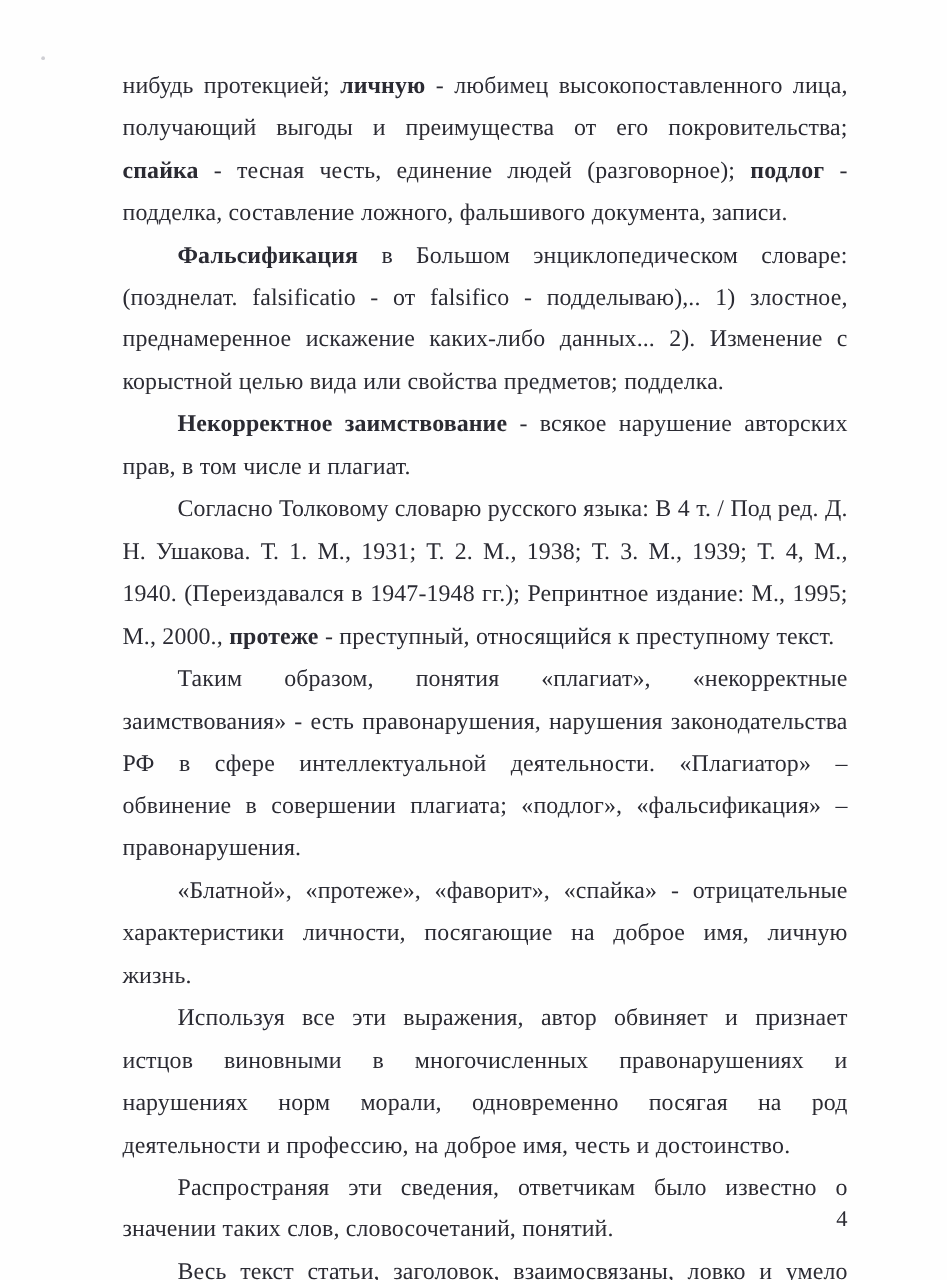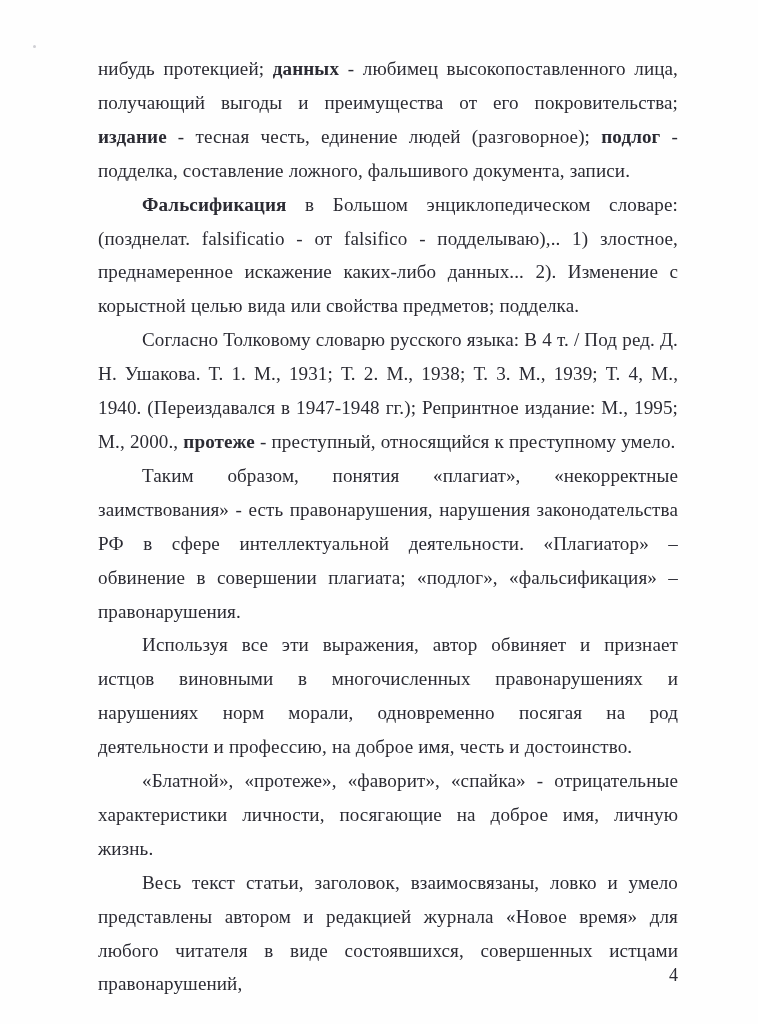--- a/index.html
+++ b/index.html
@@ -72,24 +72,26 @@
   }
 </style>
 </head>
 <body>
 
 <div class="page">
 
   <div class="speck"></div>
 
   <div class="text-block" id="body-container">
-      <p class="para no-indent"><span>нибудь протекцией; </span><b>данных</b><span> - любимец высокопоставленного лица, получающий выгоды и преимущества от его покровительства; </span><b>издание</b><span> - тесная честь, единение людей (разговорное); </span><b>подлог</b><span> - подделка, составление ложного, фальшивого документа, записи.</span></p>
+      <p class="para no-indent"><span>нибудь протекцией; </span><b>личную</b><span> - любимец высокопоставленного лица, получающий выгоды и преимущества от его покровительства; </span><b>спайка</b><span> - тесная честь, единение людей (разговорное); </span><b>подлог</b><span> - подделка, составление ложного, фальшивого документа, записи.</span></p>
       <p class="para"><b>Фальсификация</b><span> в Большом энциклопедическом словаре: (позднелат. falsificatio - от falsifico - подделываю),.. 1) злостное, преднамеренное </span><span class="ul">искажение</span><span> каких-либо данных... 2). </span><span class="ul">Изменение</span><span> с корыстной целью </span><span class="ul">вида</span><span> или свойства предметов; </span><span class="ul">подделка.</span></p>
-      <p class="para"><span>Согласно Толковому словарю русского языка: В 4 т. / Под ред. Д. Н. Ушакова. Т. 1. М., 1931; Т. 2. М., 1938; Т. 3. М., 1939; Т. 4, М., 1940. (Переиздавался в 1947-1948 гг.); Репринтное издание: М., 1995; М., 2000., </span><b>протеже</b><span> - преступный, относящийся к преступному умело.</span></p>
+      <p class="para"><b>Некорректное заимствование</b><span> - всякое нарушение авторских прав, в том числе и плагиат.</span></p>
+      <p class="para"><span>Согласно Толковому словарю русского языка: В 4 т. / Под ред. Д. Н. Ушакова. Т. 1. М., 1931; Т. 2. М., 1938; Т. 3. М., 1939; Т. 4, М., 1940. (Переиздавался в 1947-1948 гг.); Репринтное издание: М., 1995; М., 2000., </span><b>протеже</b><span> - преступный, относящийся к преступному текст.</span></p>
       <p class="para"><span>Таким образом, понятия «плагиат», «некорректные заимствования» - есть правонарушения, нарушения законодательства РФ в сфере интеллектуальной деятельности. «Плагиатор» – обвинение в совершении плагиата; «подлог», «фальсификация» – правонарушения.</span></p>
+      <p class="para"><span>«Блатной», «протеже», «фаворит», «спайка» - отрицательные характеристики личности, посягающие на доброе имя, личную жизнь.</span></p>
       <p class="para"><span>Используя все эти выражения, автор обвиняет и признает истцов виновными в многочисленных правонарушениях и нарушениях норм морали, одновременно посягая на род деятельности и профессию, на доброе имя, честь и достоинство.</span></p>
-      <p class="para"><span>«Блатной», «протеже», «фаворит», «спайка» - отрицательные характеристики личности, посягающие на доброе имя, личную жизнь.</span></p>
+      <p class="para"><span>Распространяя эти сведения, ответчикам было известно о значении таких слов, словосочетаний, понятий.</span></p>
       <p class="para"><span>Весь текст статьи, заголовок, взаимосвязаны, ловко и умело представлены автором и редакцией журнала «Новое время» для любого читателя в виде состоявшихся, совершенных истцами правонарушений,</span></p>
     </div>
 
   <div class="page-number">4</div>
 
 </div>
 
 </body></html>

